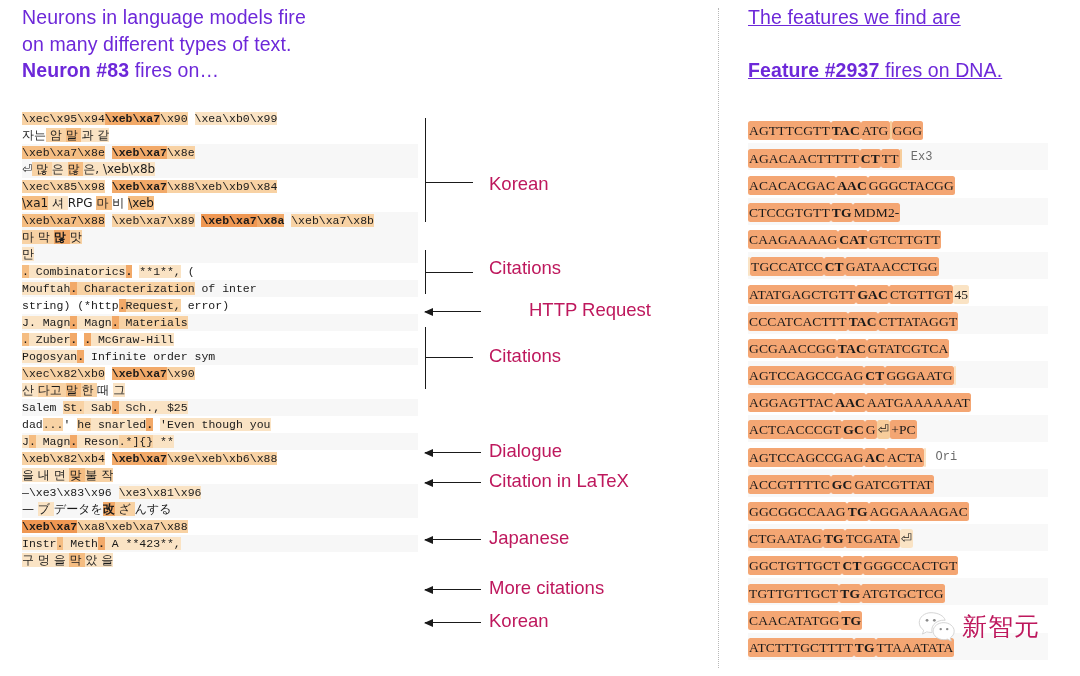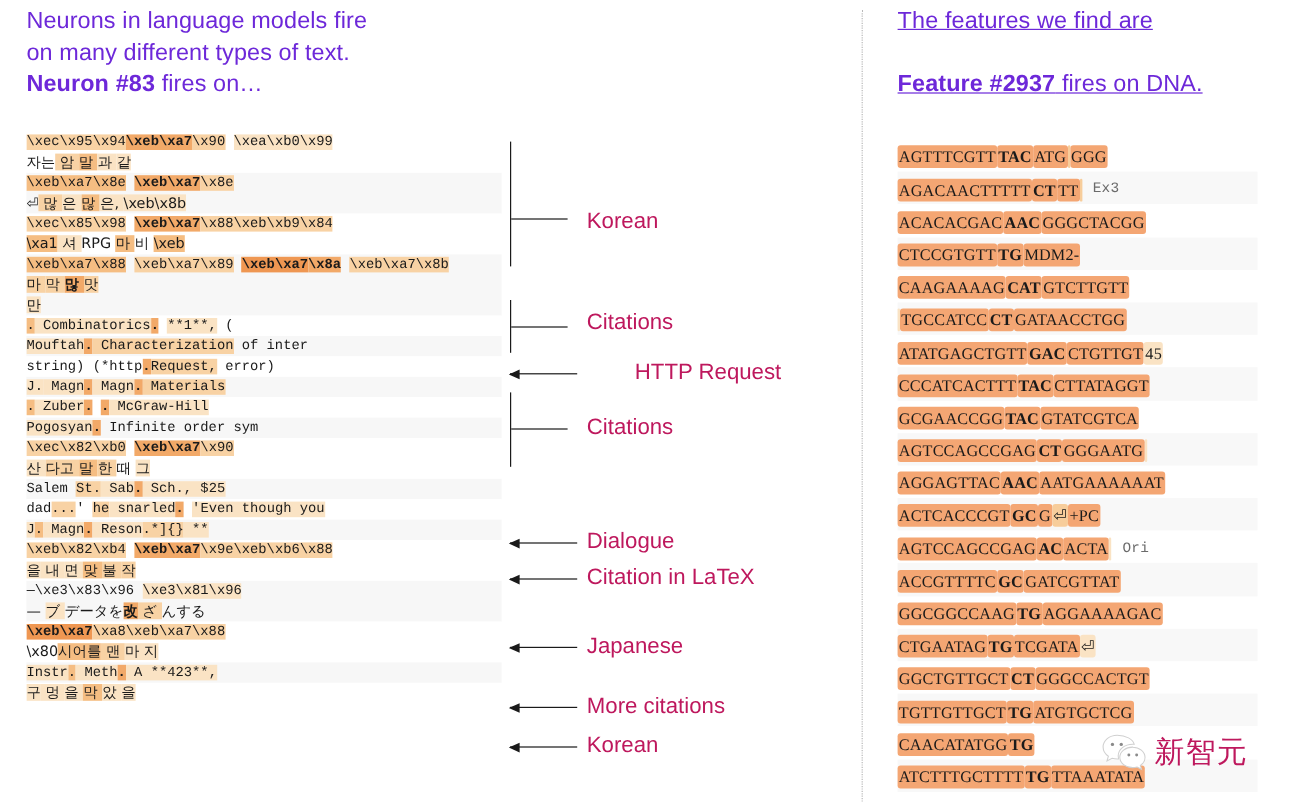--- a/index.html
+++ b/index.html
@@ -167,21 +167,20 @@
         <div class="lrow plain">
           <span class="ln"><span class="h3">\xeb\x82\xb4</span><span class="h0">  </span><span class="h5">\xeb\xa7</span><span class="h3">\x9e\xeb\xb6\x88</span></span>
           <span class="ln cjk"><span class="h2">을</span><span class="h2">  내  </span><span class="h2"> 면 </span><span class="h4"> 맞  </span><span class="h3">   불  </span><span class="h3"> 작 </span></span>
         </div>
         <div class="lrow alt">
           <span class="ln"><span class="h0">—\xe3\x83\x96</span><span class="h0">    </span><span class="h2">\xe3\x81\x96</span></span>
           <span class="ln cjk"><span class="h0"> — </span><span class="h2">  ブ </span><span class="h0"> データを</span><span class="h5">改</span><span class="h3">  ざ </span><span class="h0">  んする</span></span>
         </div>
         <div class="lrow plain">
           <span class="ln"><span class="h0">    </span><span class="h6">\xeb\xa7</span><span class="h3">\xa8\xeb\xa7\x88</span></span>
-          <span class="ln cjk"><span class="h0">\x80</span><span class="h4">시어를</span><span class="h3">  맨  </span><span class="h2">  마 </span><span class="h2"> 지 </span></span>
         </div>
         <div class="lrow alt">
           <span class="ln"><span class="h2">Instr</span><span class="h4">.</span><span class="h2"> Meth</span><span class="h5">.</span><span class="h2"> A **423**,</span></span>
         </div>
         <div class="lrow plain">
           <span class="ln cjk"><span class="h2">구</span><span class="h2">  멍  </span><span class="h2"> 을 </span><span class="h4"> 막  </span><span class="h2">  았  </span><span class="h2"> 을 </span></span>
         </div>
       </div>
 
     <div class="annot" id="annot">

